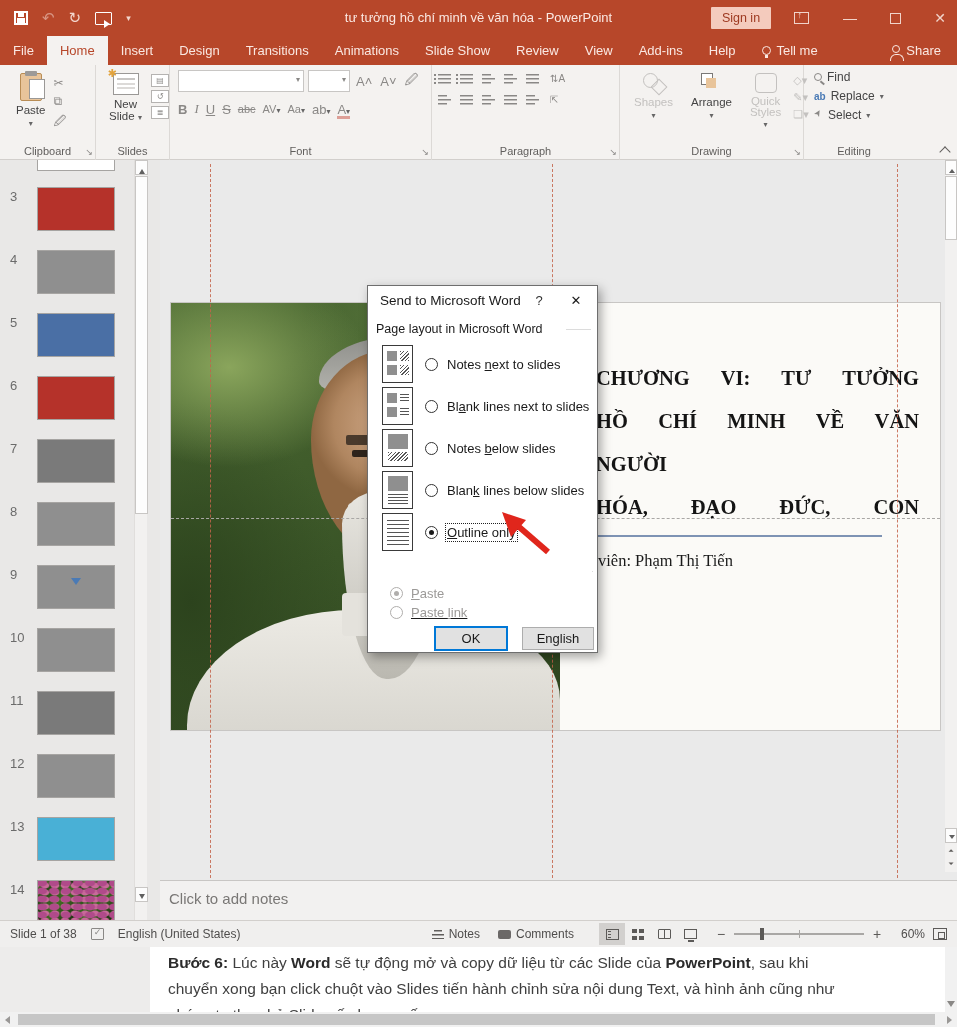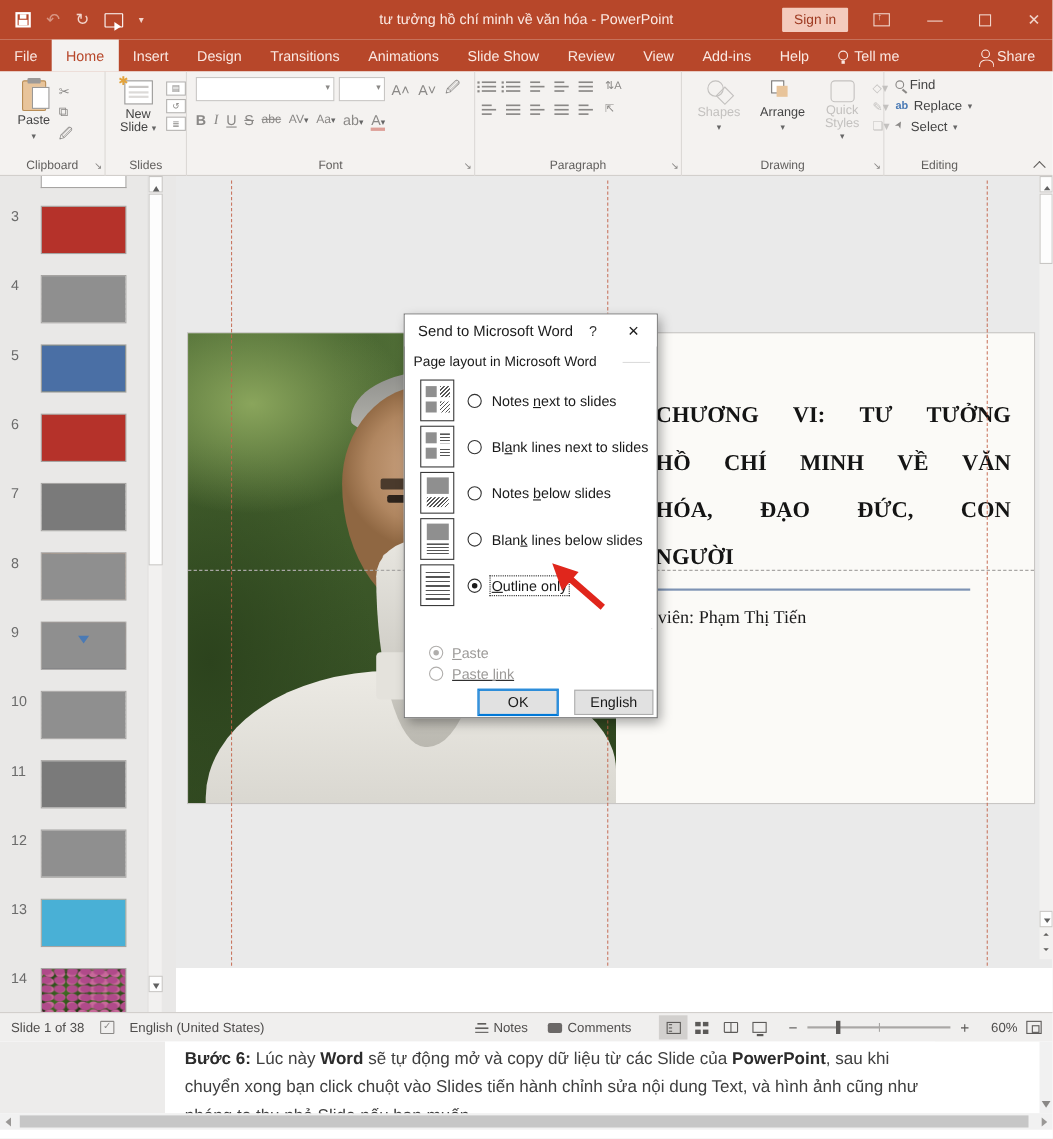--- a/index.html
+++ b/index.html
@@ -549,40 +549,43 @@
           <div class="brow2"></div>
         <div class="eye1"></div>
           <div class="eye2"></div>
         <div class="mustache"></div>
         <div class="beard"></div>
         <div class="collar"></div>
       </div>
       <div class="slide-title" id="slide-title">
           <div class="tline"><span>CHƯƠNG</span><span>VI:</span><span>TƯ</span><span>TƯỞNG</span></div>
           <div class="tline"><span>HỒ</span><span>CHÍ</span><span>MINH</span><span>VỀ</span><span>VĂN</span></div>
+          <div class="tline last"><span>NGƯỜI</span></div>
           <div class="tline"><span>HÓA,</span><span>ĐẠO</span><span>ĐỨC,</span><span>CON</span></div>
-          <div class="tline last"><span>NGƯỜI</span></div>
         </div>
       <div class="accent-line"></div>
       <div class="slide-sub">viên: Phạm Thị Tiến</div>
     </div>
     <div class="guide-v gv1"></div>
     <div class="guide-v gv2"></div>
     <div class="guide-v gv3"></div>
     <div class="guide-h"></div>
   </div>
 
   <div class="vscroll">
     <span class="vs-up"></span>
     <span class="vs-thumb"></span>
     <span class="vs-dn"></span>
     <span class="vs-prev">⏶</span>
     <span class="vs-next">⏷</span>
   </div>
 
+  <div class="notesbar">
+    <div class="notes-ph">Click to add notes</div>
+  </div>
 
   <div class="statusbar">
     <span class="st-slide">Slide 1 of 38</span>
     <span class="st-spell"></span>
     <span class="st-lang">English (United States)</span>
     <div class="st-right">
       <span class="st-notesbtn">
         <span class="ico-stnotes"></span>
         <span>Notes</span>
       </span>

